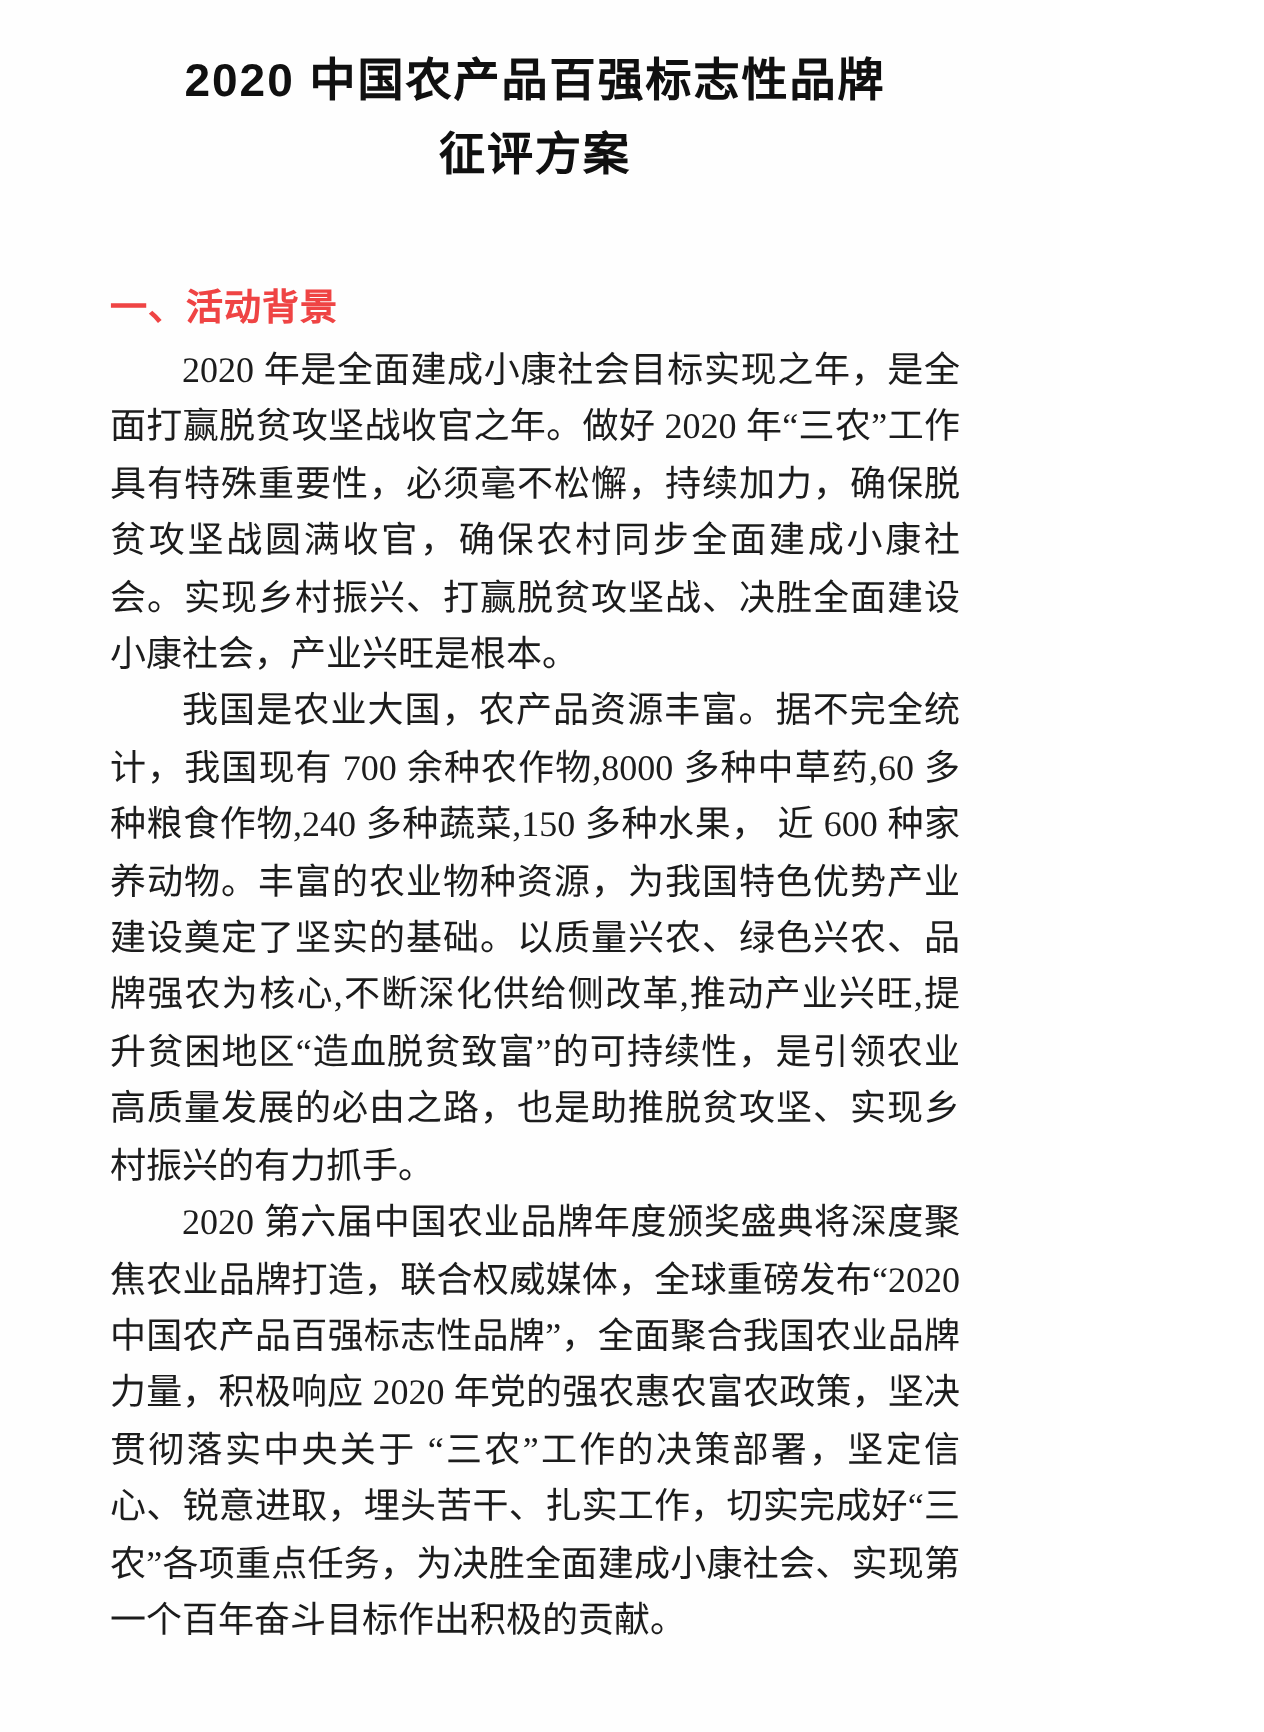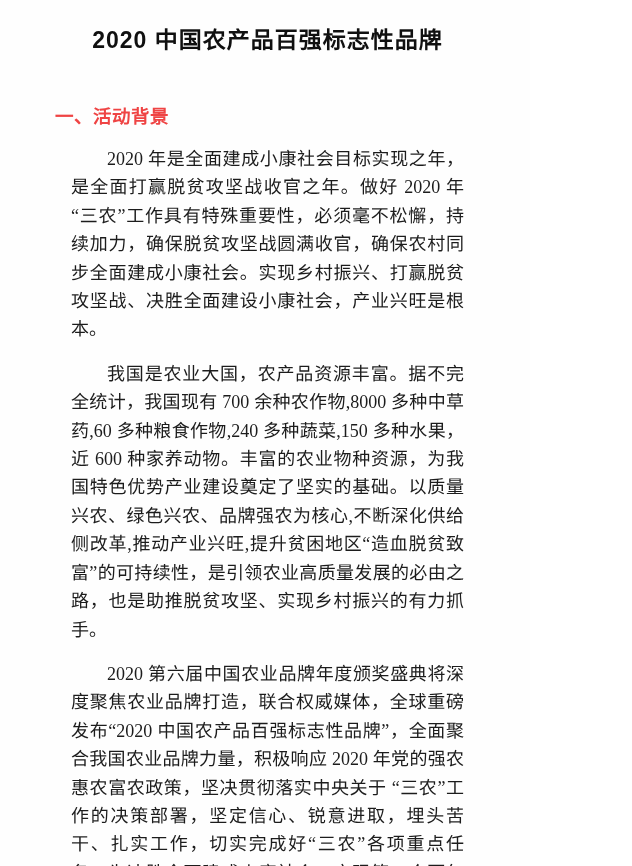--- a/index.html
+++ b/index.html
@@ -35,41 +35,42 @@
     font-weight: 700;
     font-size: 18.5px;
     line-height: 24px;
     letter-spacing: 0.5px;
     color: #ef4444;
   }
   .sec-heading.second {
     margin-top: 38px;
   }
   .body-para {
-    margin: 16px;
+    margin: 0;
     font-family: "Liberation Serif", serif;
     font-size: 18px;
     line-height: 28.4px;
     text-align: justify;
     text-indent: 2em;
     color: #1c1c1c;
   }
   .bold-label {
     font-weight: 700;
     letter-spacing: 0.5px;
     color: #141414;
   }
 </style>
 </head>
 <body>
 
 <div class="page">
 
   <h1 class="doc-title">
     <span class="title-line">2020 中国农产品百强标志性品牌</span>
+    <span class="title-line">征评方案</span>
   </h1>
 
   <h2 class="sec-heading">一、活动背景</h2>
 
   <p class="body-para">2020 年是全面建成小康社会目标实现之年，是全面打赢脱贫攻坚战收官之年。做好 2020 年“三农”工作具有特殊重要性，必须毫不松懈，持续加力，确保脱贫攻坚战圆满收官，确保农村同步全面建成小康社会。实现乡村振兴、打赢脱贫攻坚战、决胜全面建设小康社会，产业兴旺是根本。</p>
 
   <p class="body-para">我国是农业大国，农产品资源丰富。据不完全统计，我国现有 700 余种农作物,8000 多种中草药,60 多种粮食作物,240 多种蔬菜,150 多种水果， 近 600 种家养动物。丰富的农业物种资源，为我国特色优势产业建设奠定了坚实的基础。以质量兴农、绿色兴农、品牌强农为核心,不断深化供给侧改革,推动产业兴旺,提升贫困地区“造血脱贫致富”的可持续性，是引领农业高质量发展的必由之路，也是助推脱贫攻坚、实现乡村振兴的有力抓手。</p>
 
   <p class="body-para">2020 第六届中国农业品牌年度颁奖盛典将深度聚焦农业品牌打造，联合权威媒体，全球重磅发布“2020 中国农产品百强标志性品牌”，全面聚合我国农业品牌力量，积极响应 2020 年党的强农惠农富农政策，坚决贯彻落实中央关于 “三农”工作的决策部署，坚定信心、锐意进取，埋头苦干、扎实工作，切实完成好“三农”各项重点任务，为决胜全面建成小康社会、实现第一个百年奋斗目标作出积极的贡献。</p>
 

